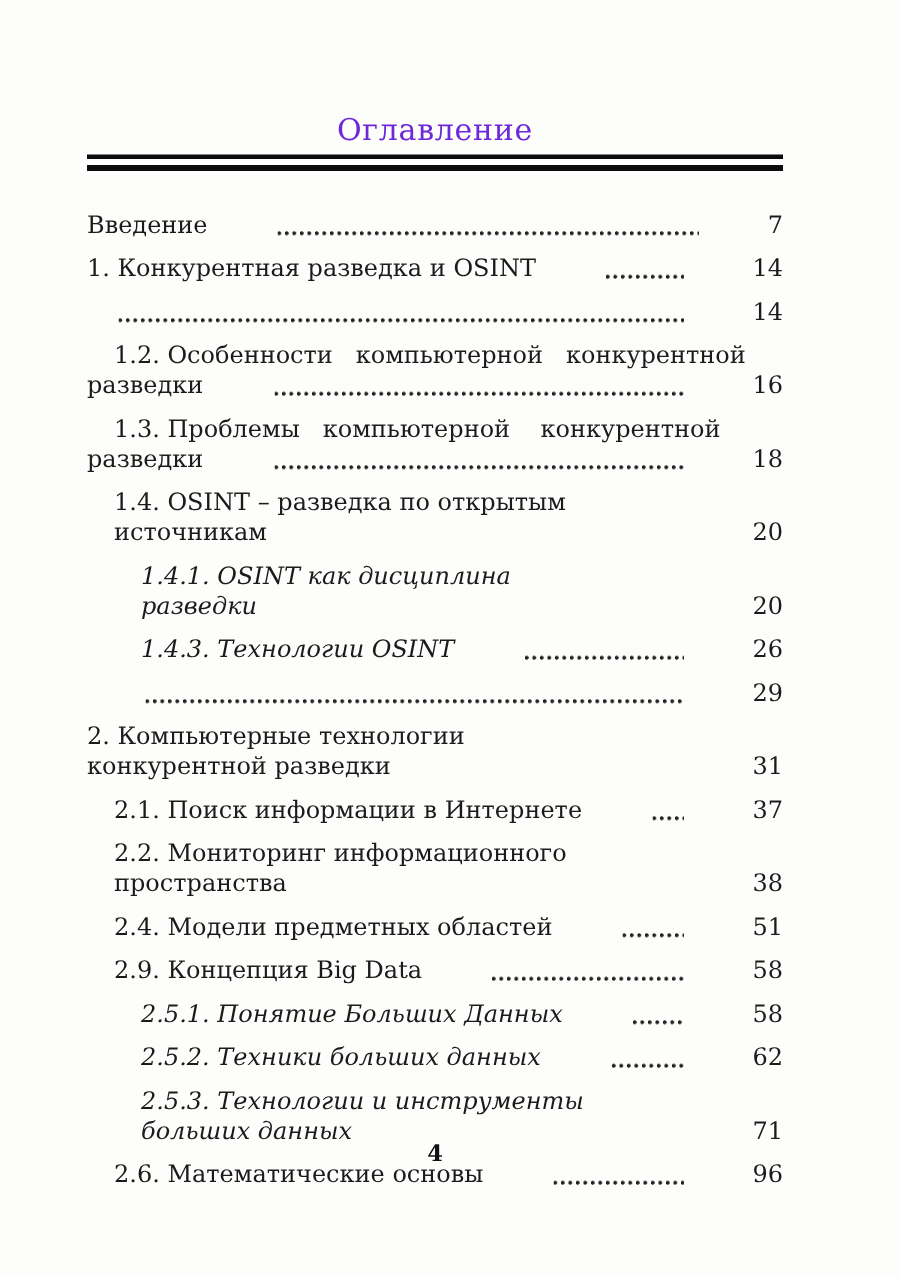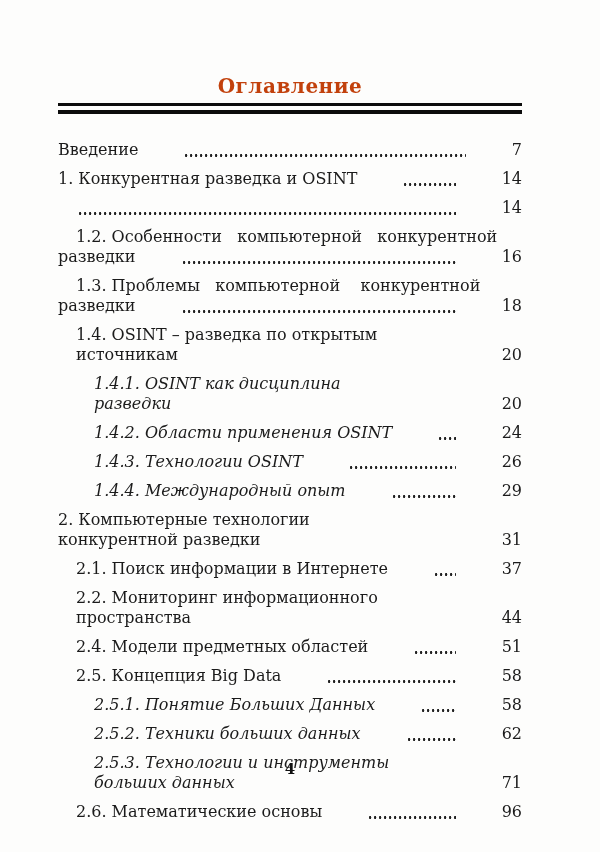--- a/index.html
+++ b/index.html
@@ -22,24 +22,24 @@
   }
   .content {
     position: absolute;
     left: 58px;
     top: 74px;
     width: 464px;
   }
   .toc-title {
     font-size: 20px;
     line-height: 24px;
-    font-weight: bold;
+    font-weight: normal;
     text-align: center;
     letter-spacing: 0.5px;
-    color: #c2410c;
+    color: #6d28d9;
   }
   .double-rule {
     margin-top: 5px;
     height: 4px;
     border-top: 3px solid #0c0c0c;
     border-bottom: 4px solid #0c0c0c;
   }
   .toc-list {
     margin-top: 26px;
   }
@@ -121,42 +121,39 @@
           <div class="entry-line" style="padding-left: 18px;">1.3. Проблемы   компьютерной    конкурентной</div>
           <div class="entry-line last" style="padding-left: 0px;"><span class="entry-text">разведки</span><span class="leader"></span><span class="page-num">18</span></div>
         </div>
         <div class="entry">
           <div class="entry-line last" style="padding-left: 18px;"><span class="entry-text">1.4. OSINT – разведка по открытым источникам</span><span class="leader"></span><span class="page-num">20</span></div>
         </div>
         <div class="entry italic">
           <div class="entry-line last" style="padding-left: 36px;"><span class="entry-text">1.4.1. OSINT как дисциплина разведки</span><span class="leader"></span><span class="page-num">20</span></div>
         </div>
         <div class="entry italic">
-          <div class="entry-line last" style="padding-left: 36px;"><span class="entry-text">1.4.2. Области применения OSINT</span><span class="leader"></span><span class="page-num">24</span></div>
-        </div>
-        <div class="entry italic">
           <div class="entry-line last" style="padding-left: 36px; justify-content: center;"><span class="entry-text">1.4.3. Технологии OSINT</span><span class="leader"></span><span class="page-num">26</span></div>
         </div>
         <div class="entry italic">
-          <div class="entry-line last" style="padding-left: 36px;"><span class="entry-text">1.4.4. Международный опыт</span><span class="leader"></span><span class="page-num">29</span></div>
+          <div class="entry-line last" style="padding-left: 36px;"><span class="leader"></span><span class="page-num">29</span></div>
         </div>
         <div class="entry">
           <div class="entry-line last" style="padding-left: 0px;"><span class="entry-text">2. Компьютерные технологии конкурентной разведки</span><span class="leader"></span><span class="page-num">31</span></div>
         </div>
         <div class="entry">
           <div class="entry-line last" style="padding-left: 18px;"><span class="entry-text">2.1. Поиск информации в Интернете</span><span class="leader"></span><span class="page-num">37</span></div>
         </div>
         <div class="entry">
-          <div class="entry-line last" style="padding-left: 18px;"><span class="entry-text">2.2. Мониторинг информационного пространства</span><span class="leader"></span><span class="page-num">44</span></div>
+          <div class="entry-line last" style="padding-left: 18px;"><span class="entry-text">2.2. Мониторинг информационного пространства</span><span class="leader"></span><span class="page-num">38</span></div>
         </div>
         <div class="entry">
           <div class="entry-line last" style="padding-left: 18px;"><span class="entry-text">2.4. Модели предметных областей</span><span class="leader"></span><span class="page-num">51</span></div>
         </div>
         <div class="entry">
-          <div class="entry-line last" style="padding-left: 18px;"><span class="entry-text">2.5. Концепция Big Data</span><span class="leader"></span><span class="page-num">58</span></div>
+          <div class="entry-line last" style="padding-left: 18px;"><span class="entry-text">2.9. Концепция Big Data</span><span class="leader"></span><span class="page-num">58</span></div>
         </div>
         <div class="entry italic">
           <div class="entry-line last" style="padding-left: 36px; justify-content: center;"><span class="entry-text">2.5.1. Понятие Больших Данных</span><span class="leader"></span><span class="page-num">58</span></div>
         </div>
         <div class="entry italic">
           <div class="entry-line last" style="padding-left: 36px; align-items: center;"><span class="entry-text">2.5.2. Техники больших данных</span><span class="leader"></span><span class="page-num">62</span></div>
         </div>
         <div class="entry italic">
           <div class="entry-line last" style="padding-left: 36px;"><span class="entry-text">2.5.3. Технологии и инструменты больших данных</span><span class="leader no-dots"></span><span class="page-num">71</span></div>
         </div>

